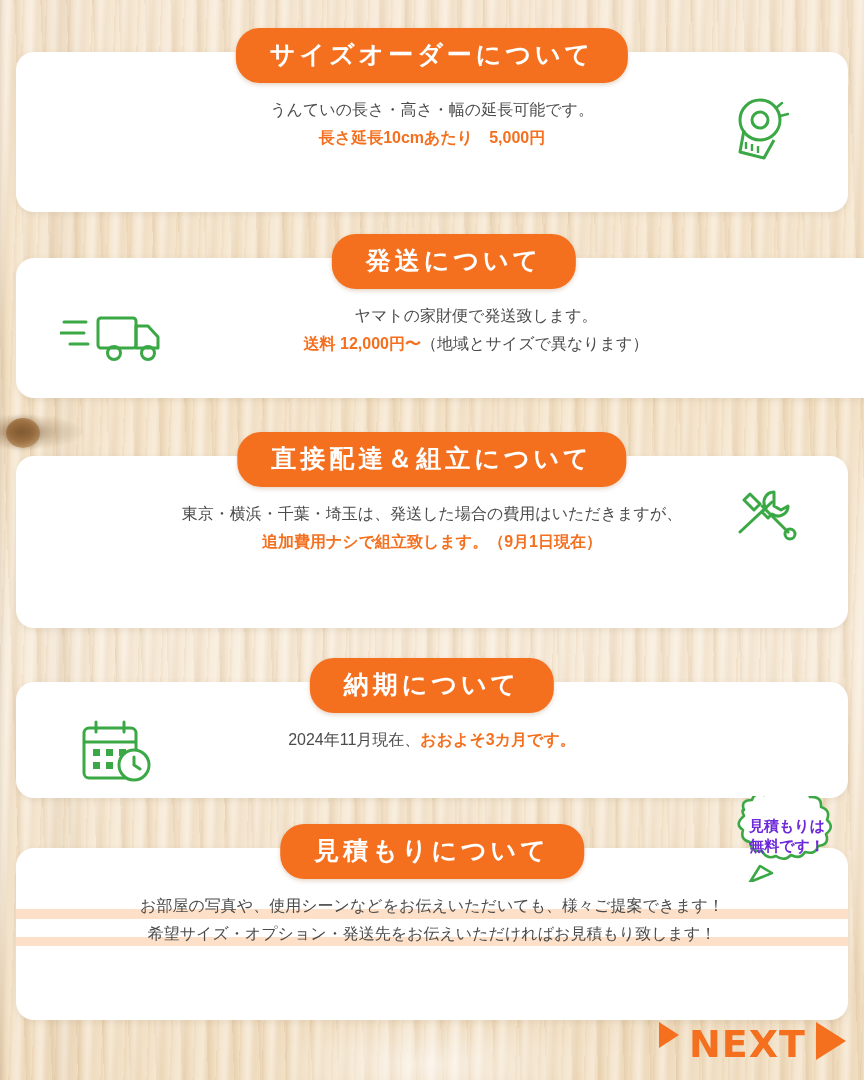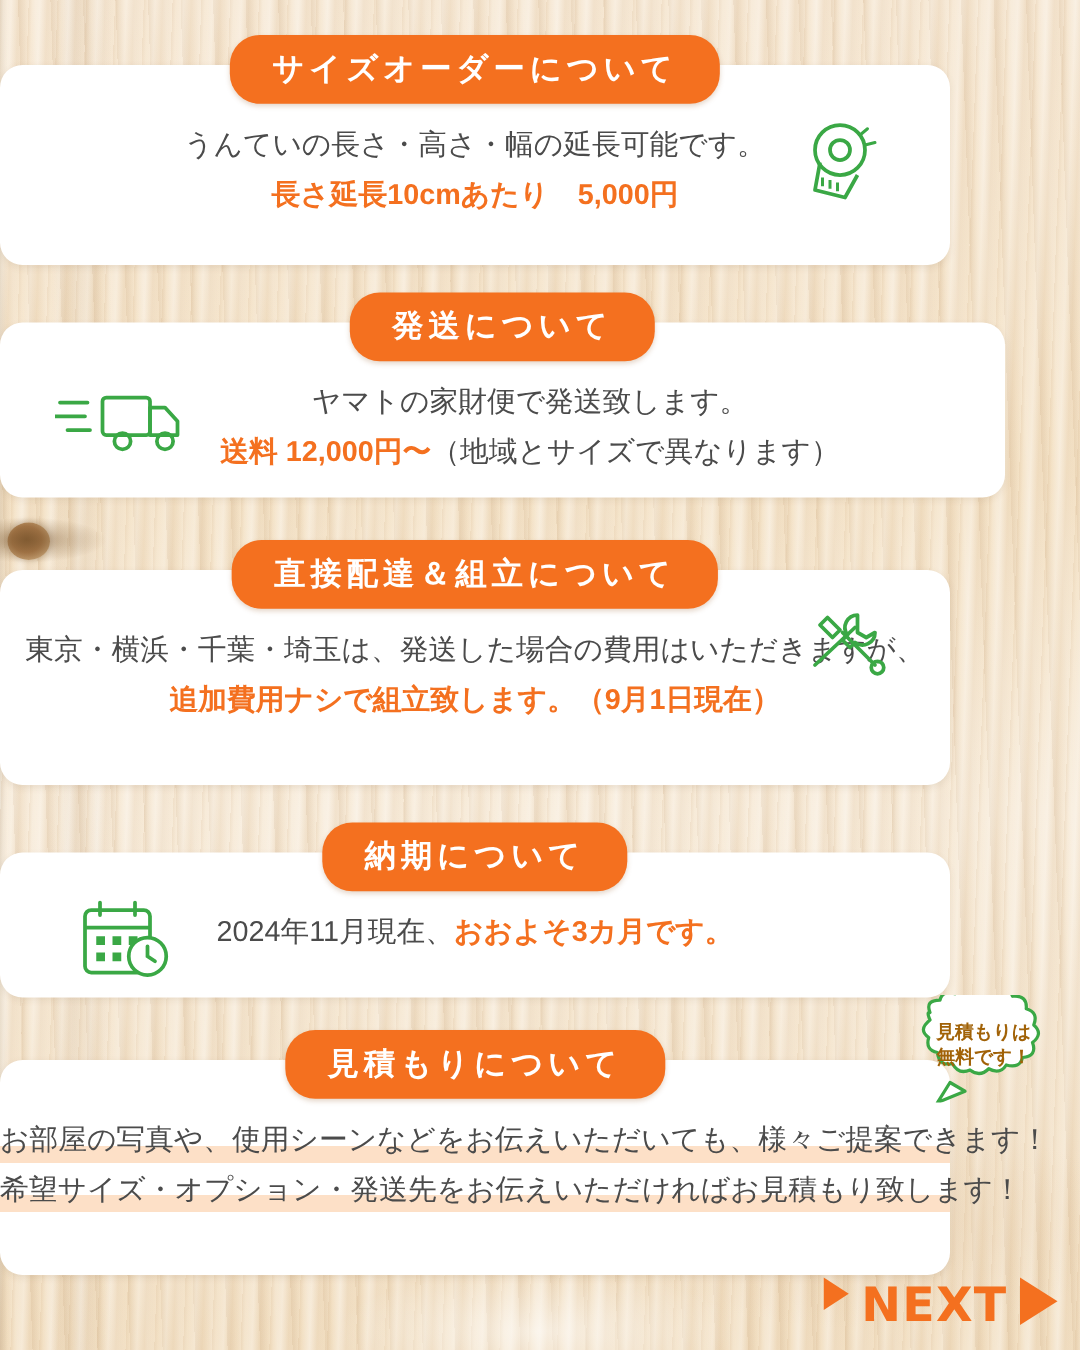--- a/index.html
+++ b/index.html
@@ -53,22 +53,22 @@
     width: 34px;
     height: 30px;
     border-radius: 50%;
     background: radial-gradient(ellipse at 45% 45%, #8d6338 0%, #a9794a 45%, #c09a6d 70%, rgba(192,154,109,0.1) 100%);
     box-shadow: 0 0 6px rgba(110,75,40,0.35);
   }
 
   
   .section {
     position: absolute;
-    left: 0;
-    width: 760px;
+    left: 16px;
+    width: 832px;
     background: #ffffff;
     border-radius: 18px;
     box-shadow: 0 2px 6px rgba(120, 90, 60, 0.10);
   }
   .pill {
     position: absolute;
     left: 50%;
     transform: translateX(-50%);
     top: -24px;
     background: #f4701f;
@@ -79,21 +79,21 @@
     letter-spacing: 4px;
     padding: 10px 34px 12px;
     white-space: nowrap;
     box-shadow: 0 2px 4px rgba(150,90,40,0.25);
   }
   .body {
     padding-top: 44px;
     padding-bottom: 18px;
     text-align: center;
     color: #4b4b4b;
-    font-size: 23px;
+    font-size: 16px;
     line-height: 1.72;
   }
   .body .line { white-space: nowrap; }
   .hl { color: #f4701f; font-weight: bold; }
   .marker {
     background: linear-gradient(transparent 62%, #fde0c7 62%, #fde0c7 96%, transparent 96%);
   }
 
   
   #sec-size     { top: 52px;  height: 160px; }
@@ -117,21 +117,21 @@
     width: 126px;
     height: 86px;
   }
   #bubble .btext {
     position: absolute;
     inset: 0;
     display: flex;
     flex-direction: column;
     align-items: center;
     justify-content: center;
-    color: #a16207;
+    color: #6d28d9;
     font-size: 15px;
     font-weight: bold;
     line-height: 1.35;
     text-align: center;
     padding-bottom: 6px;
   }
 
   
   #next {
     position: absolute;

